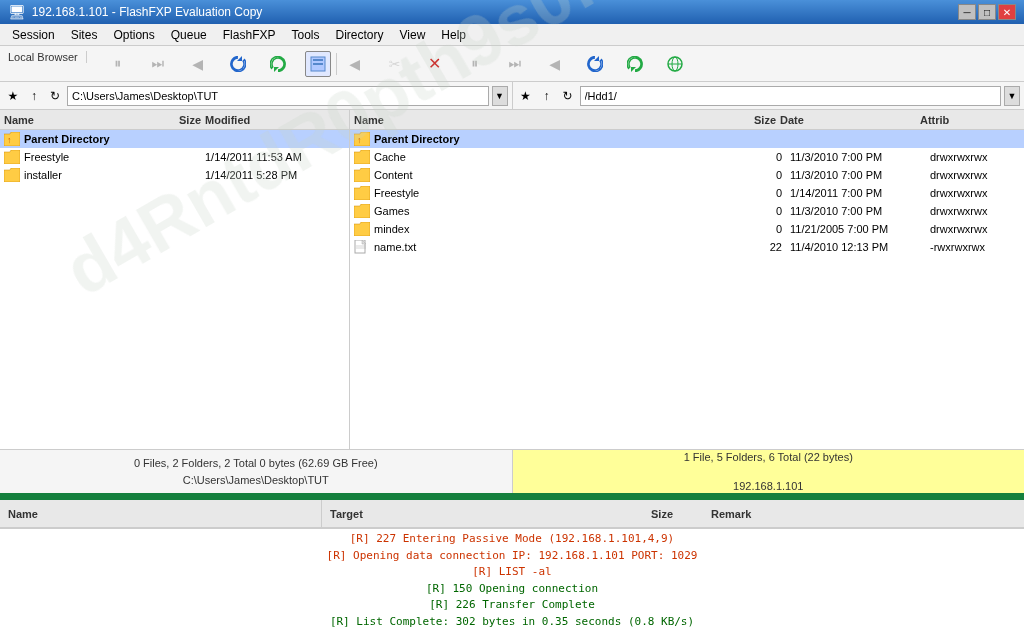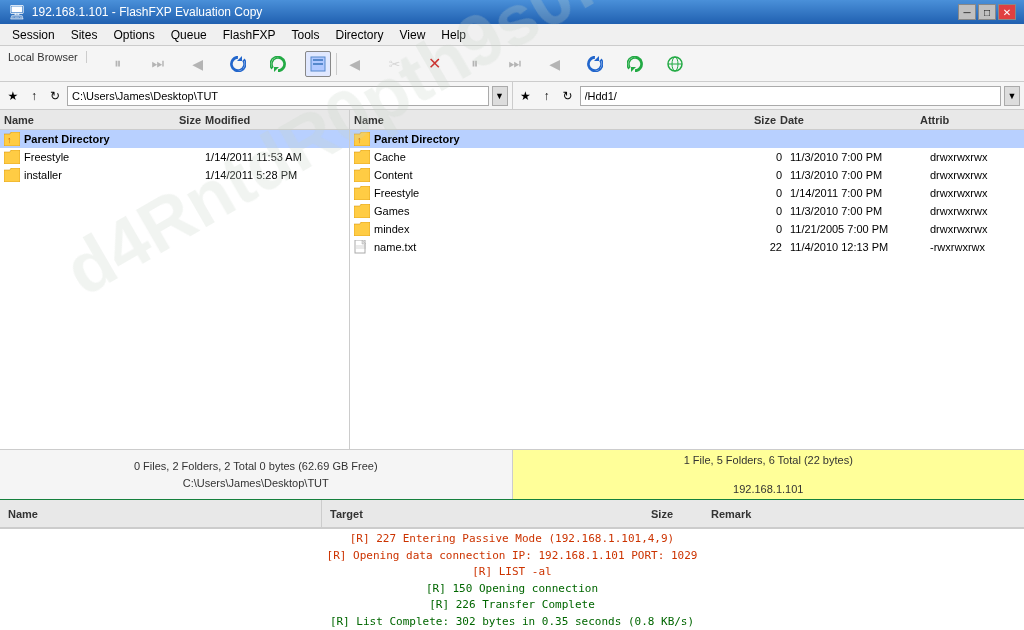--- a/index.html
+++ b/index.html
@@ -119,21 +119,21 @@
     .file-row.parent { font-weight: bold; }
     .file-icon { width: 16px; height: 14px; margin-right: 4px; flex-shrink: 0; }
     .col-name-cell { flex: 1; overflow: hidden; text-overflow: ellipsis; white-space: nowrap; }
     .col-size-cell { width: 60px; text-align: right; padding-right: 8px; }
     .col-date-cell { width: 140px; font-size: 11px; }
 
     
     #status-area {
       display: flex;
       height: 50px;
-      border-bottom: 1px solid #15803d;
+      border-bottom: 7px solid #15803d;
       text-align: center;
     }
     .status-pane {
       flex: 1; display: flex; flex-direction: column; align-items: center;
       justify-content: center; font-size: 11px; color: #333;
       border-right: 1px solid #ccc; padding: 4px;
       background: #f5f5f5;
     }
     .status-pane.right-status { background: #ffff99; border-right: none; gap: 12px; }
     .status-pane .status-line { line-height: 1.5; }

